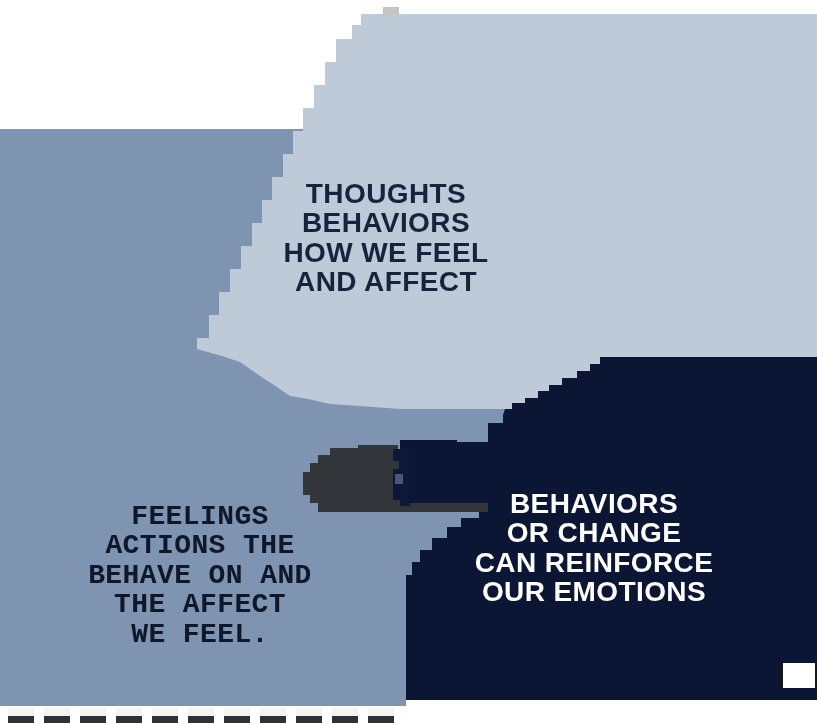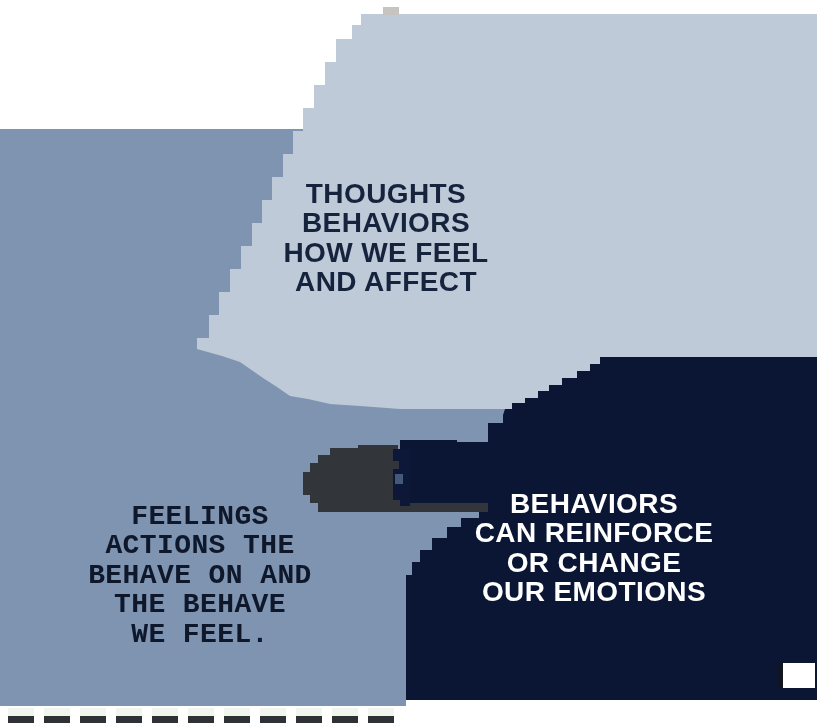--- a/index.html
+++ b/index.html
@@ -76,24 +76,24 @@
     <div>THOUGHTS</div>
     <div>BEHAVIORS</div>
     <div>HOW WE FEEL</div>
     <div>AND AFFECT</div>
   </div>
 
   <div class="caption" id="feelings-caption">
     <div>FEELINGS</div>
     <div>ACTIONS THE</div>
     <div>BEHAVE ON AND</div>
-    <div>THE BEHAVE</div>
+    <div>THE AFFECT</div>
     <div>WE FEEL.</div>
   </div>
 
   <div class="caption" id="behaviors-caption">
     <div>BEHAVIORS</div>
+    <div>OR CHANGE</div>
     <div>CAN REINFORCE</div>
-    <div>OR CHANGE</div>
     <div>OUR EMOTIONS</div>
   </div>
 
 </div>
 
 </body></html>

